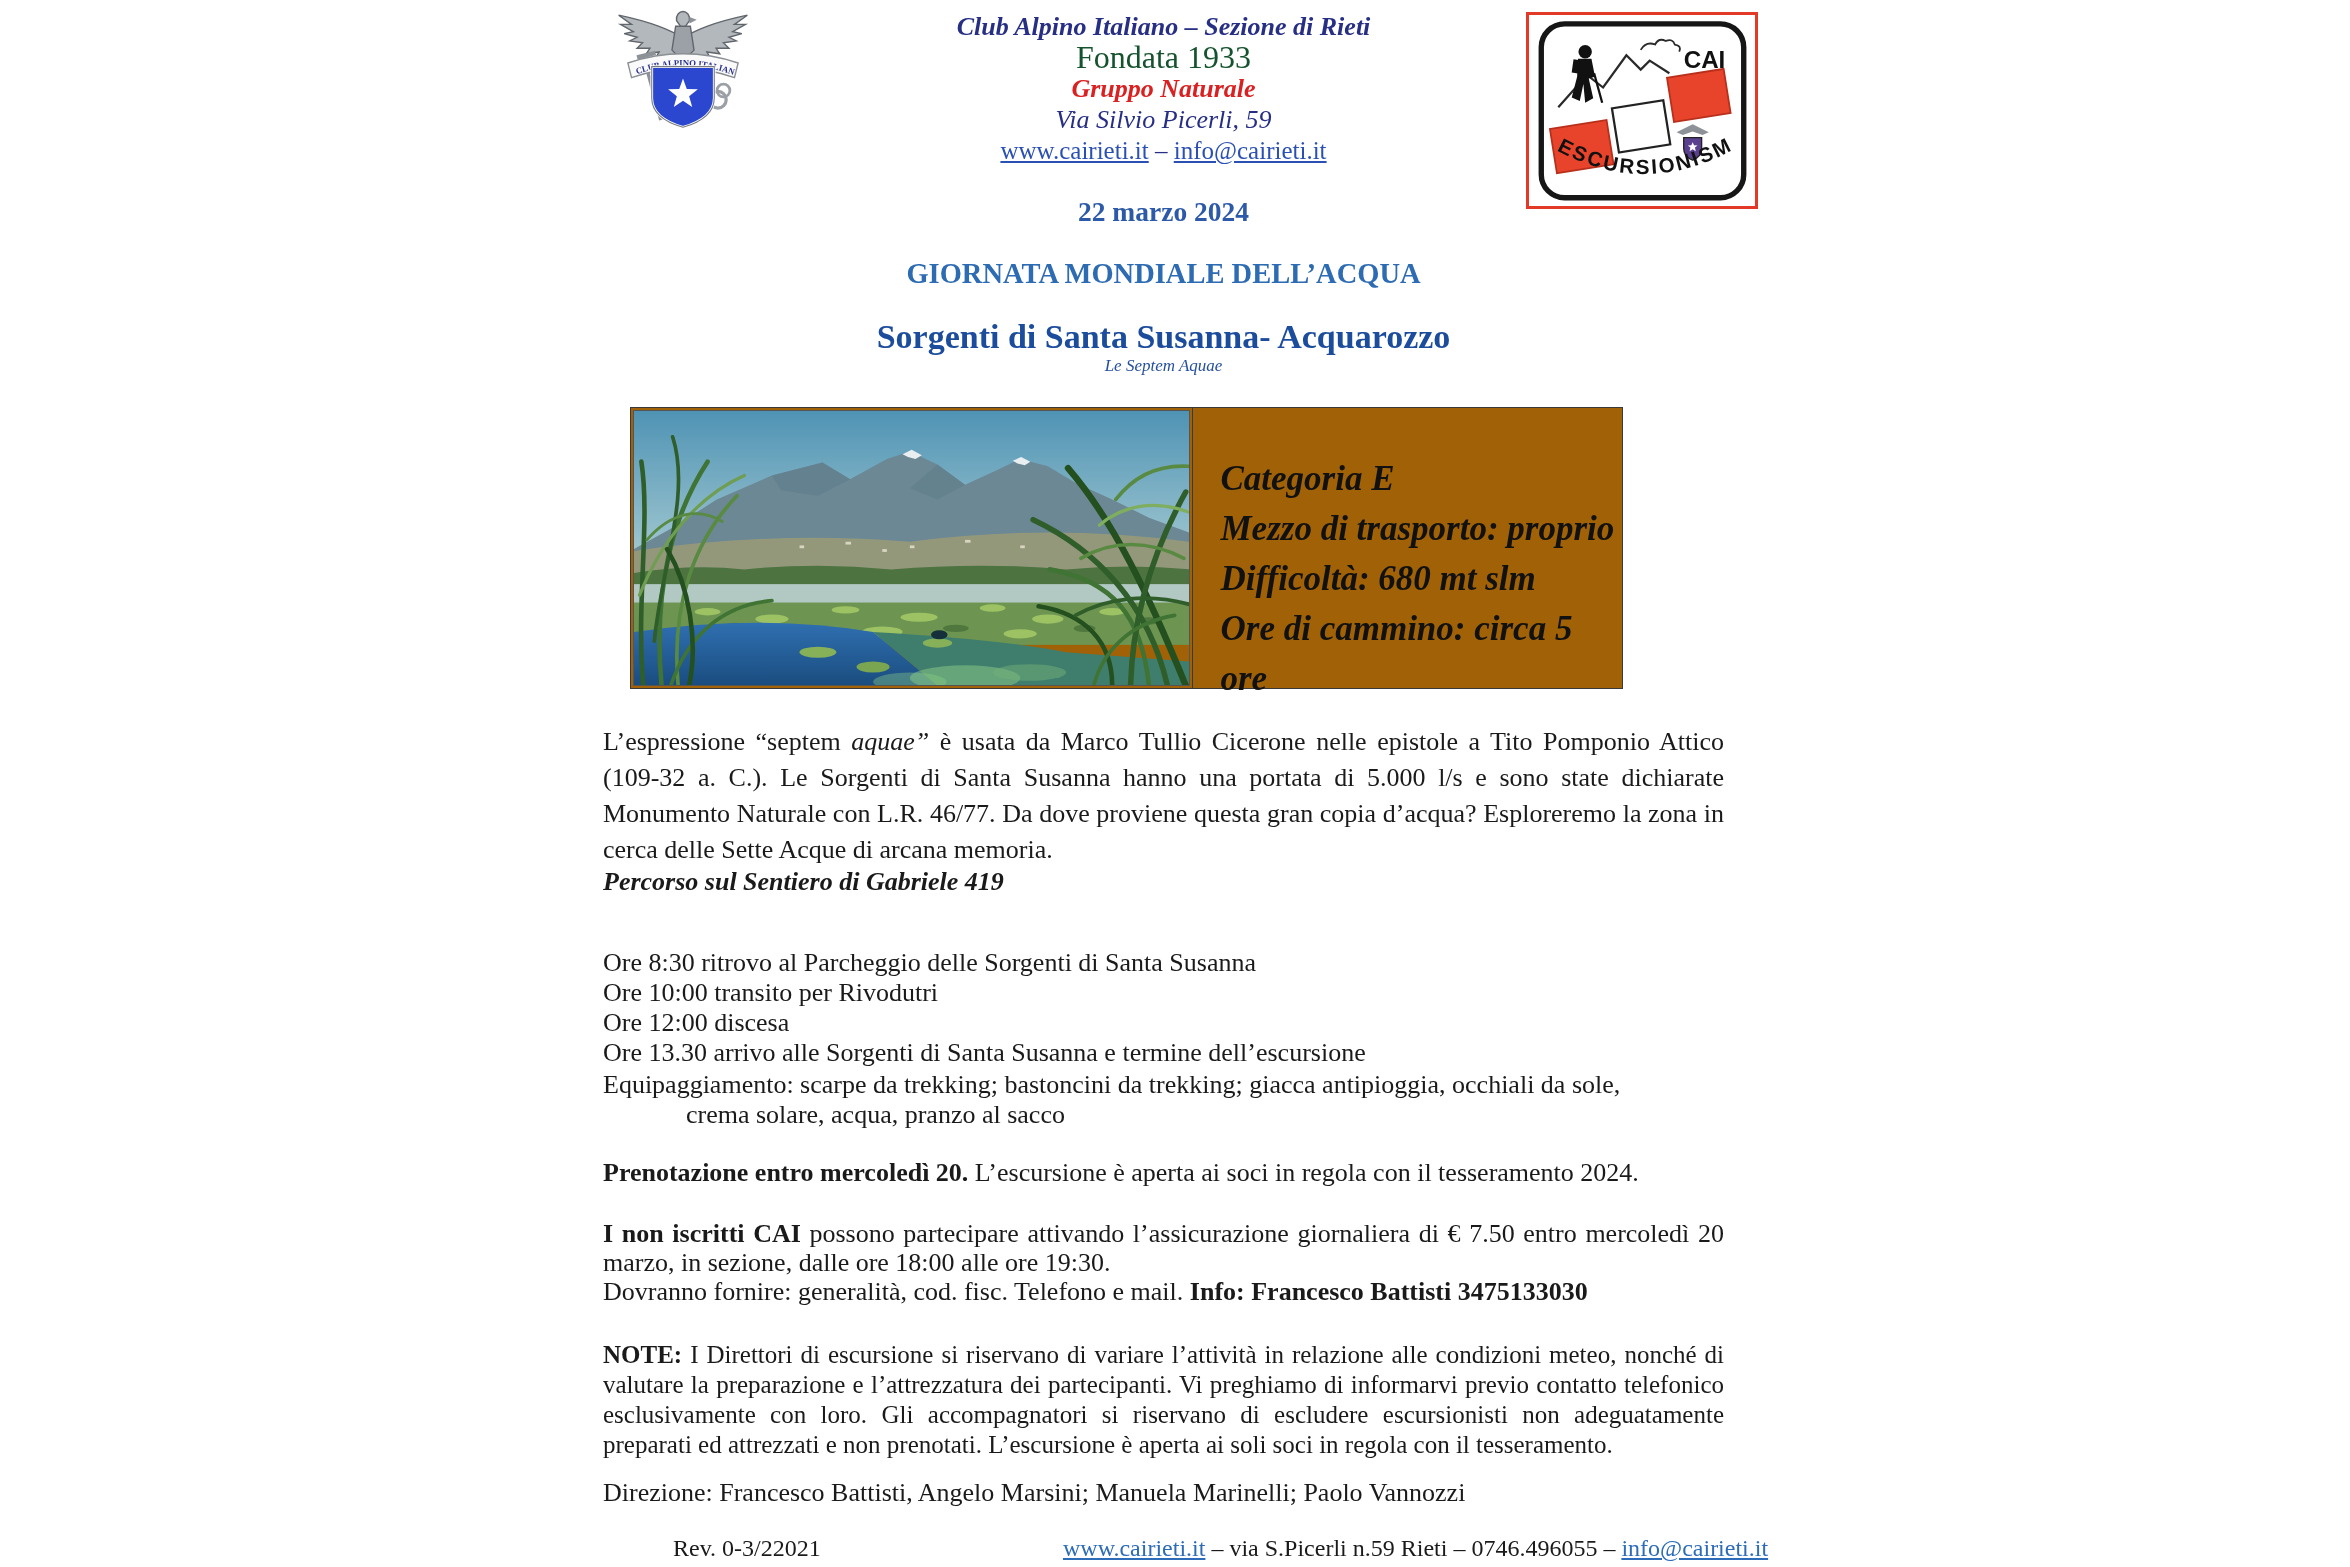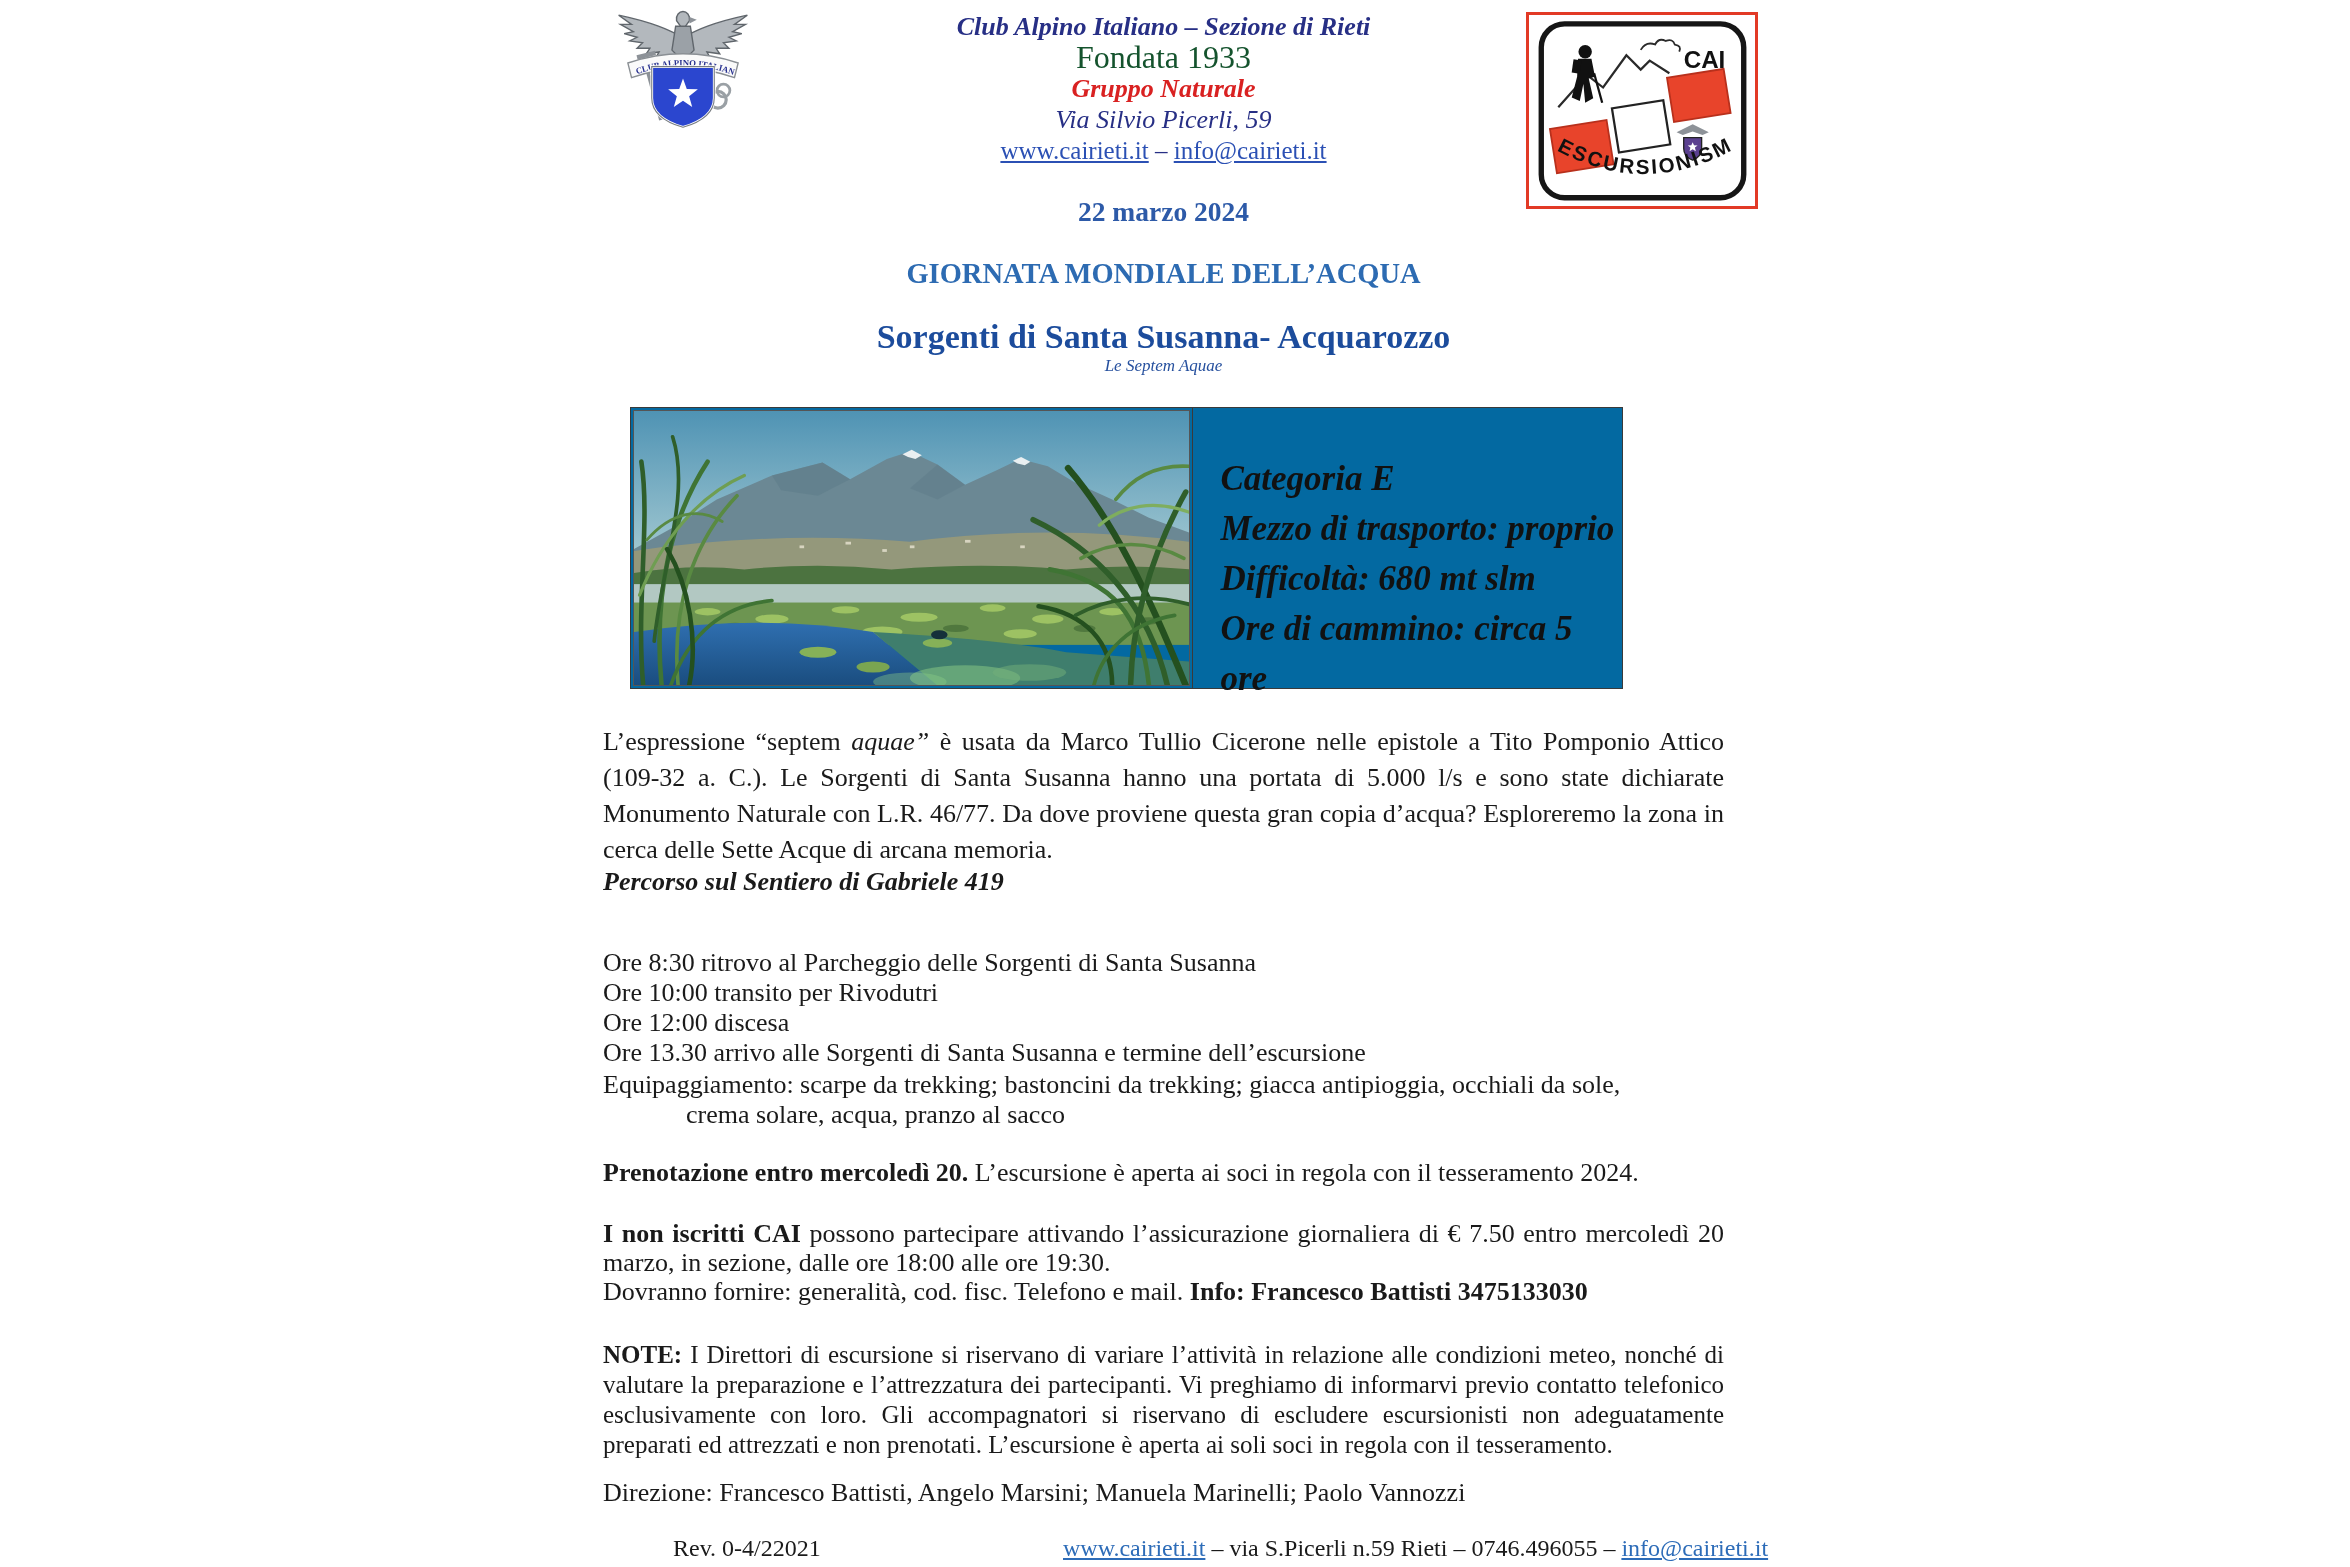--- a/index.html
+++ b/index.html
@@ -27,21 +27,21 @@
              font-size:27.5px;font-weight:bold;color:#2d5aa8;}
   .title-line{left:603px;top:258px;width:1121px;text-align:center;
               font-size:28.5px;font-weight:bold;color:#2d6bb2;}
   .subtitle-line{left:603px;top:318px;width:1121px;text-align:center;
                  font-size:34px;font-weight:bold;color:#1c4c9c;}
   .subtitle2-line{left:603px;top:356px;width:1121px;text-align:center;
                   font-size:17px;font-style:italic;color:#26509e;}
 
   
   .phototable{left:630px;top:407px;width:993px;height:282px;border:1.8px solid #3a3a3a;
-              box-sizing:border-box;display:flex;background:#0369a1;}
+              box-sizing:border-box;display:flex;background:#a16207;}
   .photocell{width:562px;box-sizing:border-box;border-right:1.8px solid #3a3a3a;padding:2.8px;}
   .photocell svg{display:block;width:100%;height:100%;outline:0.9px solid #555;}
   .infocell{flex:1;box-sizing:border-box;padding:46px 5.5px 0 27.5px;
             font-size:35px;font-weight:bold;font-style:italic;line-height:50px;color:#111;}
 
   
   .col{left:603px;width:1121px;font-size:26px;}
   .p1{top:724px;text-align:justify;line-height:36px;}
   .p1 .it{font-style:italic;}
   .percorso{top:867px;font-weight:bold;font-style:italic;white-space:nowrap;}
@@ -240,17 +240,17 @@
   <div class="abs col booking"><b>Prenotazione entro mercoledì 20.</b><span> L’escursione è aperta ai soci in regola con il tesseramento 2024.</span></div>
 
   <div class="abs col noncai"><b>I non iscritti CAI</b><span> possono partecipare attivando l’assicurazione giornaliera di € 7.50 entro mercoledì 20 marzo, in sezione, dalle ore 18:00 alle ore 19:30.</span></div>
 
   <div class="abs col dovranno"><span>Dovranno fornire: generalità, cod. fisc. Telefono e mail. </span><b>Info: Francesco Battisti 3475133030</b></div>
 
   <div class="abs col note"><b>NOTE:</b><span> I Direttori di escursione si riservano di variare l’attività in relazione alle condizioni meteo, nonché di valutare la preparazione e l’attrezzatura dei partecipanti. Vi preghiamo di informarvi previo contatto telefonico esclusivamente con loro. Gli accompagnatori si riservano di escludere escursionisti non adeguatamente preparati ed attrezzati e non prenotati. L’escursione è aperta ai soli soci in regola con il tesseramento.</span></div>
 
   <div class="abs col direzione">Direzione: Francesco Battisti, Angelo Marsini; Manuela Marinelli; Paolo Vannozzi</div>
 
-  <div class="abs footer-rev">Rev. 0-4/22021</div>
+  <div class="abs footer-rev">Rev. 0-3/22021</div>
   <div class="abs footer-line"><a href="#">www.cairieti.it</a><span class="pre"> – via S.Picerli n.59 Rieti – 0746.496055 – </span><a href="#">info@cairieti.it</a></div>
 
 </div>
 
 
 </body></html>

